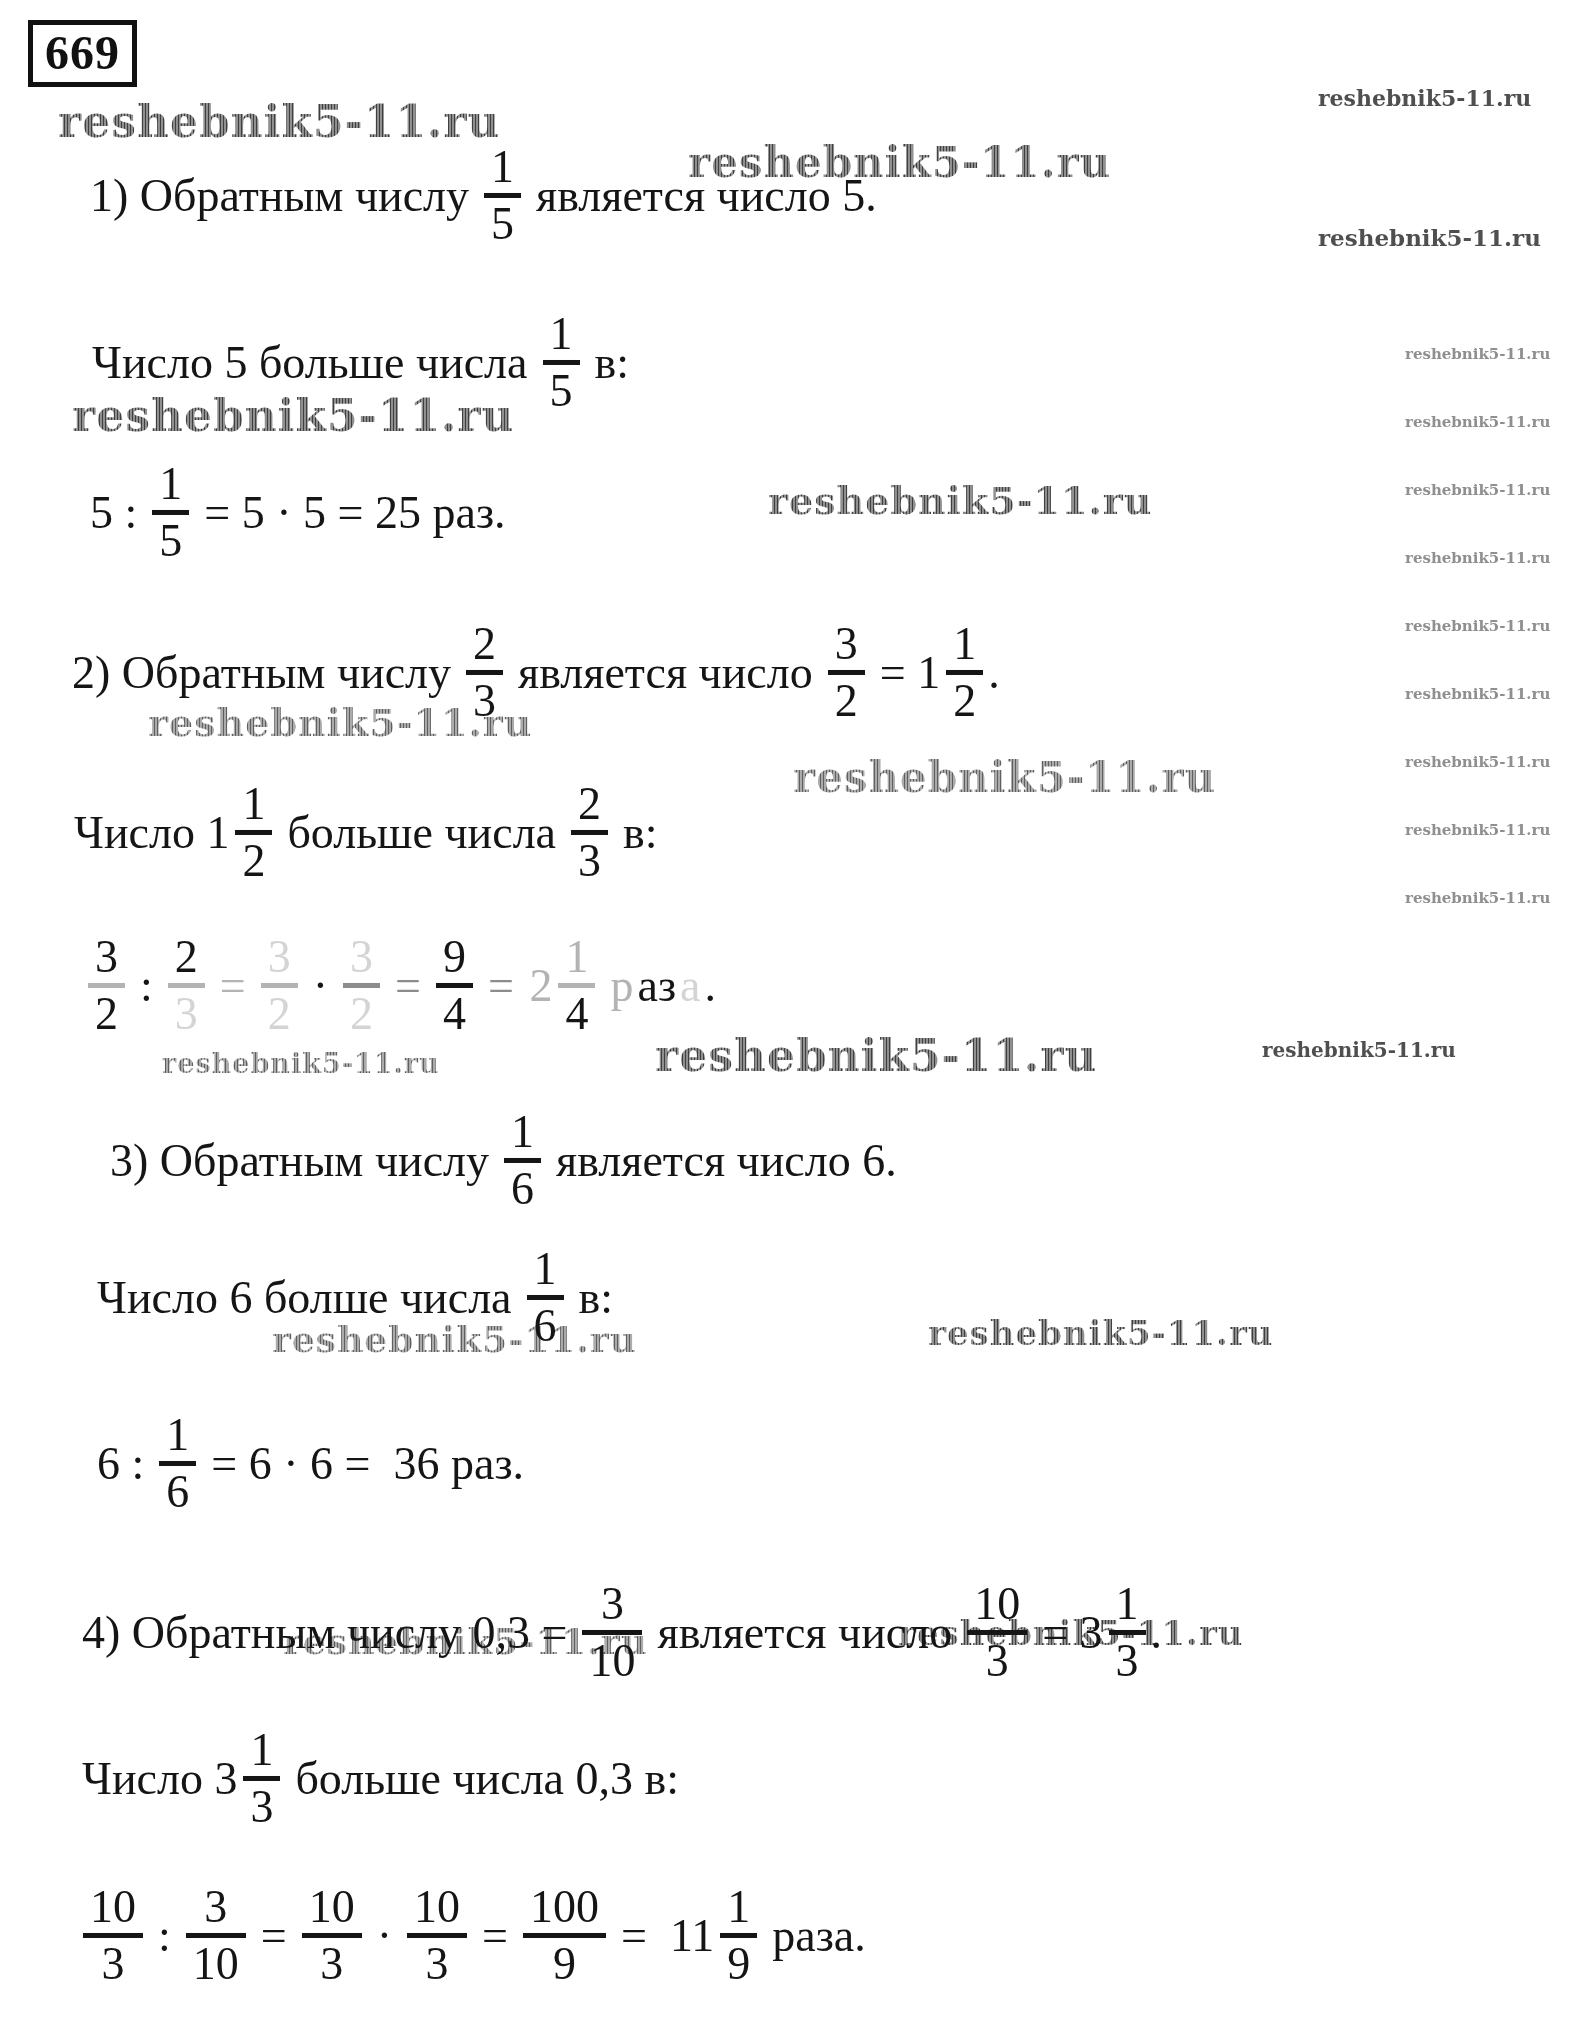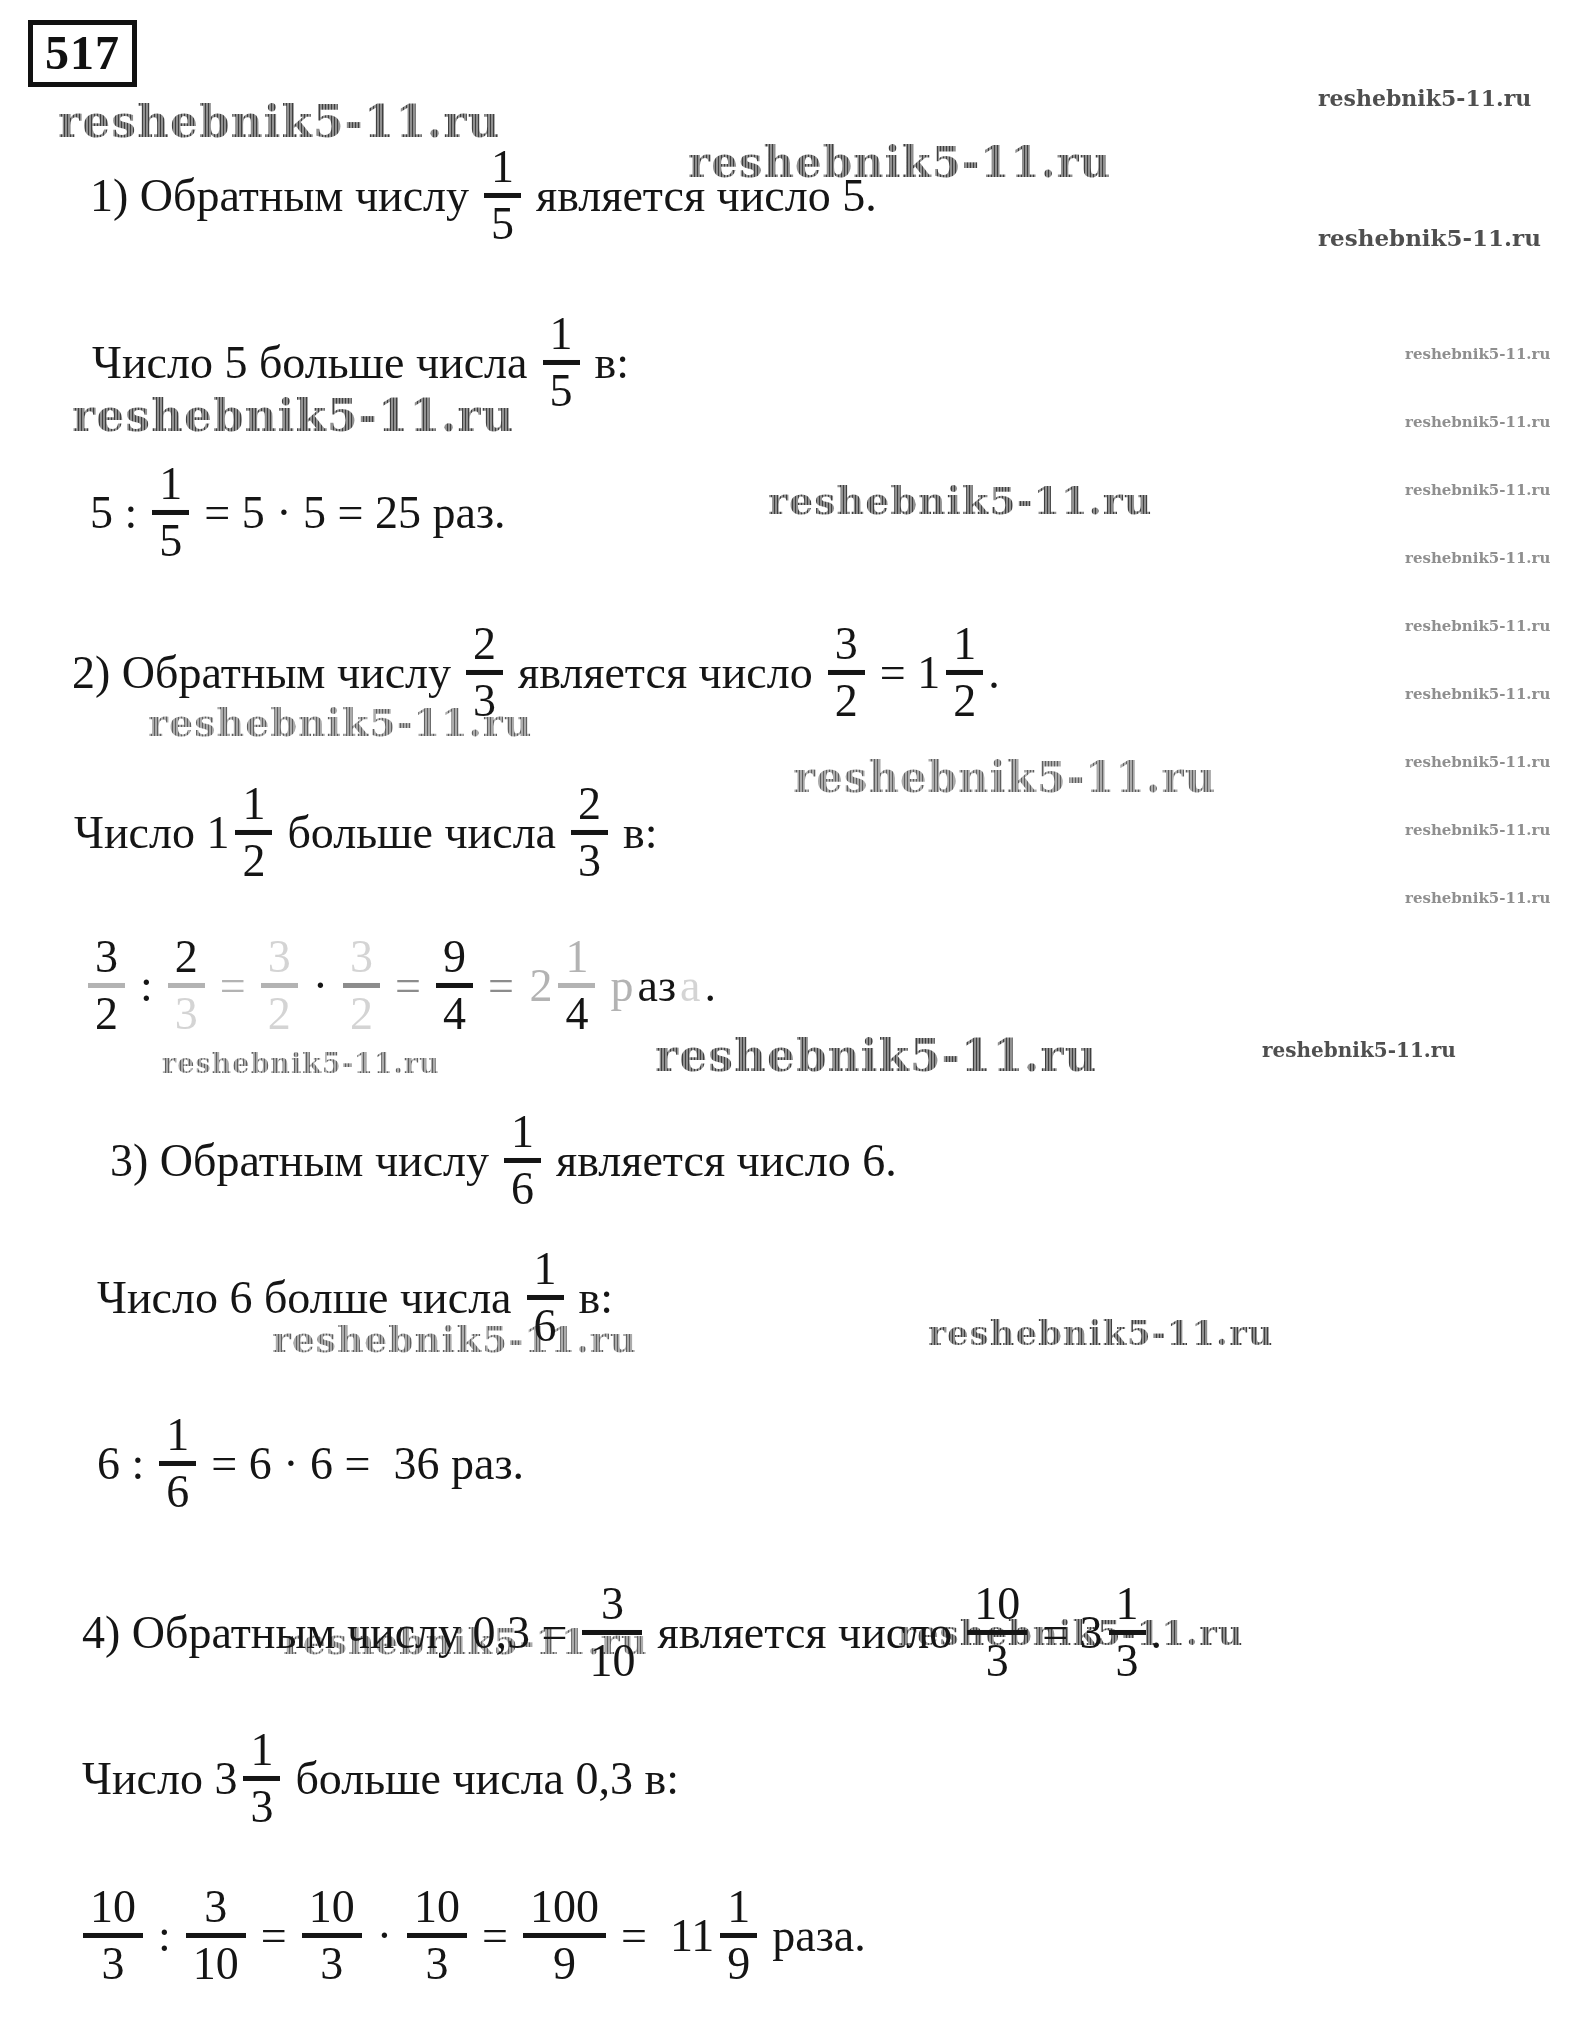--- a/index.html
+++ b/index.html
@@ -57,21 +57,21 @@
   }
   .frac .num,.frac .den{display:block;padding:0 7px;}
   .frac .bar{align-self:stretch;height:5px;}
   .frac.tight-left{margin-left:4px;}
   .frac.tight-both{margin-left:4px;margin-right:3px;}
 </style>
 </head>
 <body>
 
 <div class="page">
-  <div class="problem-badge">517</div>
+  <div class="problem-badge">669</div>
   <div id="wm-layer">
       <div class="wm hatch-dark" style="left: 58px; top: 96px; font-size: 44px;">reshebnik5-11.ru</div>
       <div class="wm hatch-dark" style="left: 688px; top: 138px; font-size: 42px;">reshebnik5-11.ru</div>
       <div class="wm plain-dark" style="left: 1318px; top: 85px; font-size: 22px;">reshebnik5-11.ru</div>
       <div class="wm plain-dark" style="left: 1318px; top: 224px; font-size: 23px;">reshebnik5-11.ru</div>
       <div class="wm hatch-dark" style="left: 72px; top: 390px; font-size: 44px;">reshebnik5-11.ru</div>
       <div class="wm hatch-dark" style="left: 768px; top: 478px; font-size: 38px;">reshebnik5-11.ru</div>
       <div class="wm hatch-mid" style="left: 148px; top: 700px; font-size: 38px;">reshebnik5-11.ru</div>
       <div class="wm hatch-mid" style="left: 793px; top: 753px; font-size: 42px;">reshebnik5-11.ru</div>
       <div class="wm hatch-mid" style="left: 162px; top: 1048px; font-size: 27px;">reshebnik5-11.ru</div>

